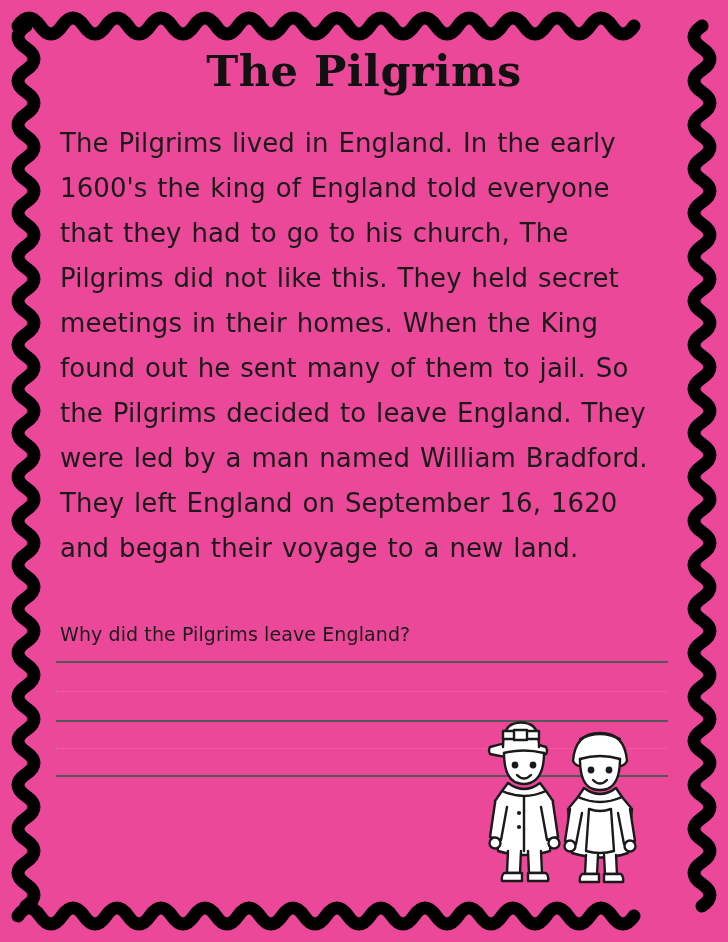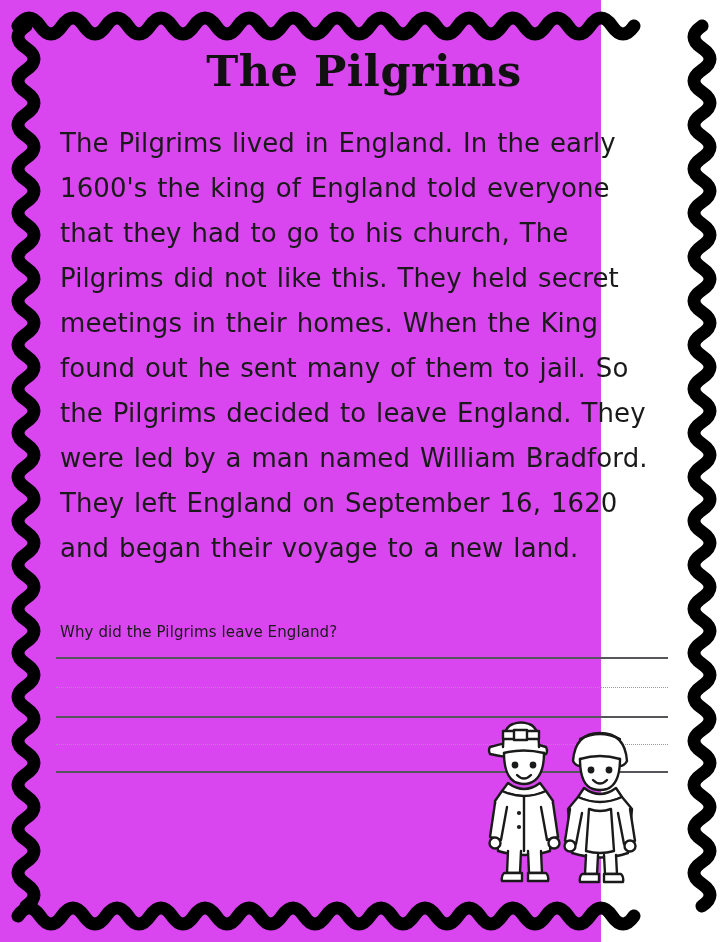--- a/index.html
+++ b/index.html
@@ -11,23 +11,23 @@
     width: 728px;
     height: 942px;
     font-family: "DejaVu Sans", sans-serif;
     position: relative;
     overflow: hidden;
   }
 
   .page {
     position: absolute;
     left: 0; top: 0;
-    width: 601px;
+    width: 728px;
     height: 942px;
-    background: #d946ef;
+    background: #ec4899;
   }
 
   
   .border-frame {
     position: absolute;
     left: 0; top: 0;
     width: 728px;
     height: 942px;
     pointer-events: none;
   }
@@ -58,21 +58,21 @@
     line-height: 45px;
     color: #1a1a1a;
     letter-spacing: 0.1px;
     text-align: left;
     word-spacing: 1.5px;
   }
 
   .question {
     margin: 52px 8px 0 8px;
     font-family: "DejaVu Sans", sans-serif;
-    font-size: 15px;
+    font-size: 19px;
     color: #1a1a1a;
     letter-spacing: 0.1px;
   }
 
   .lines {
     margin: 16px 4px 0 4px;
     width: 612px;
   }
 
   .rule-solid {

